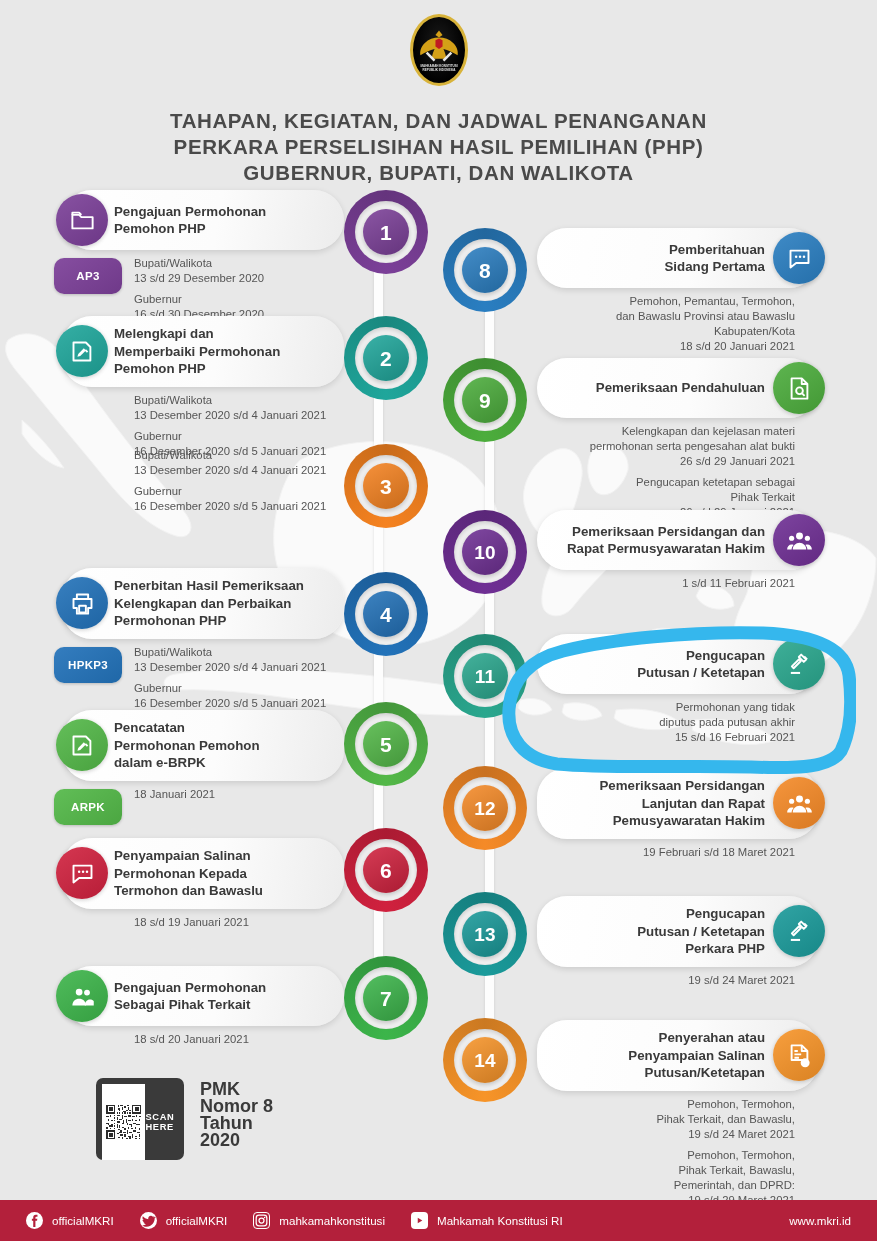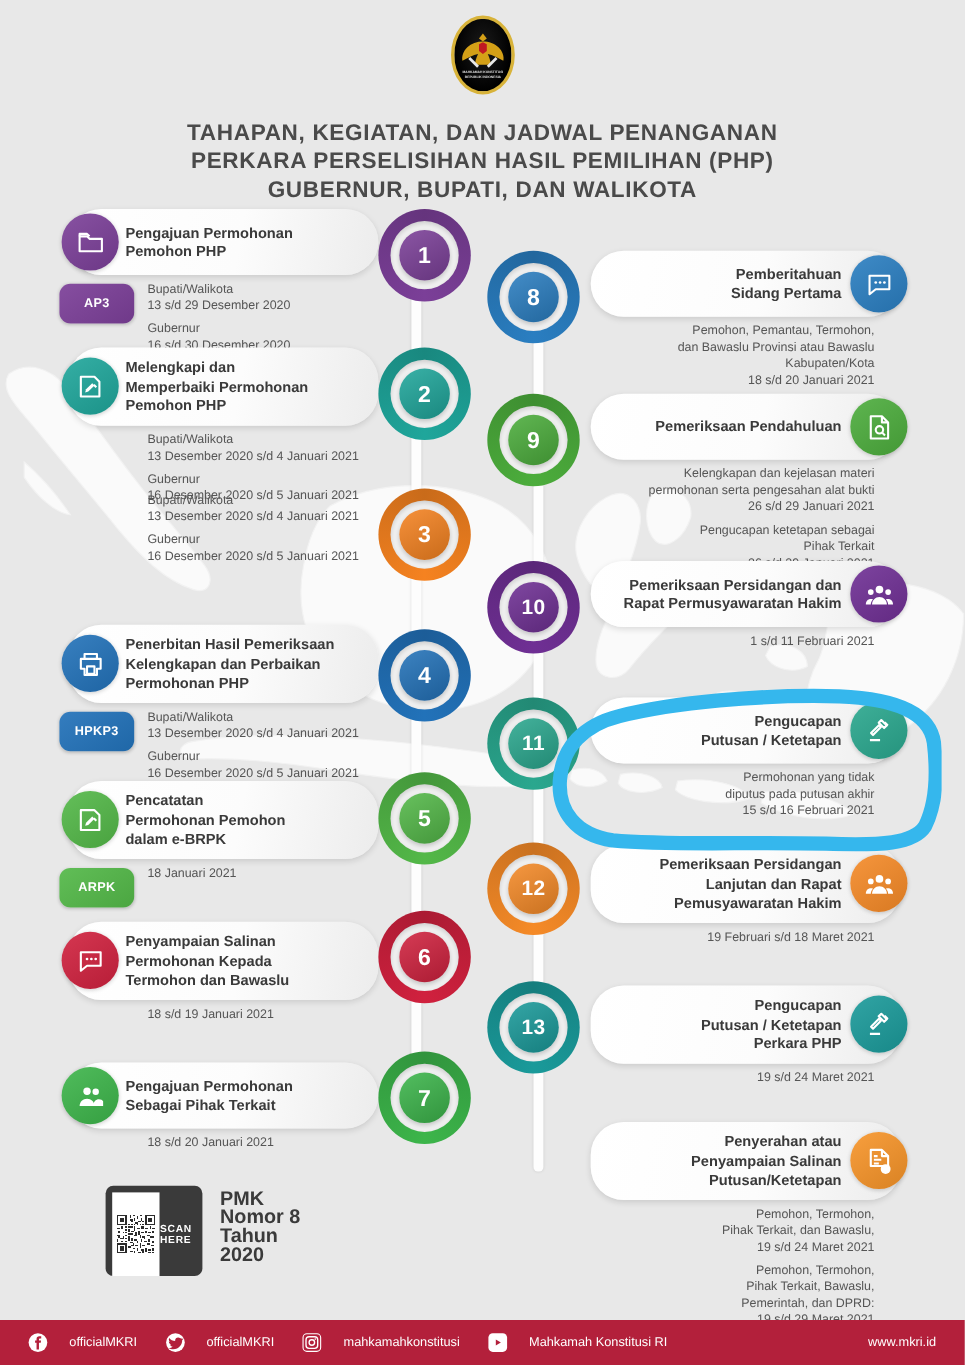--- a/index.html
+++ b/index.html
@@ -192,21 +192,21 @@
   
   #footer {
     position: absolute;
     left: 0; bottom: 0;
     width: 877px; height: 41px;
     background: #b3203b;
     display: flex; align-items: center;
     padding: 0 26px;
     z-index: 10;
   }
-  .social { display: flex; align-items: center; gap: 20px; margin-right: 26px; }
+  .social { display: flex; align-items: center; gap: 9px; margin-right: 26px; }
   .social-icon {
     width: 17px; height: 17px;
     display: flex; align-items: center; justify-content: center;
     color: #b3203b;
   }
   .social-icon.circle { background: #fff; border-radius: 50%; }
   .social-icon.rounded { background: #fff; border-radius: 4px; }
   .social-icon.outline {
     background: transparent; border: 1.6px solid #fff; border-radius: 4px; color: #fff;
   }
@@ -714,20 +714,27 @@
           <div>19 s/d 24 Maret 2021</div>
         </div>
         <div class="detail-group">
           <div>Pemohon, Termohon,</div>
           <div>Pihak Terkait, Bawaslu,</div>
           <div>Pemerintah, dan DPRD:</div>
           <div>19 s/d 29 Maret 2021</div>
         </div>
       </div>
     </div>
+    <div class="marker" style="left: 6px; position: absolute; top: 790px;">
+      <div class="ring-outer" style="background: conic-gradient(from 180deg, rgb(247, 148, 40), rgb(203, 121, 33), rgb(247, 148, 40));"></div>
+      <div class="ring-white"></div>
+      <div class="disc" style="background: linear-gradient(150deg, rgb(248, 161, 66) 0%, rgb(203, 121, 33) 100%);">
+        <div class="num two-digit">14</div>
+      </div>
+    </div>
   </div>
 
 <svg id="highlight" viewBox="0 0 355 165" aria-hidden="true">
   <path d="M56 155 C22 150 6 128 8 100 C10 70 30 50 62 42 C110 30 190 22 262 24
            C312 26 344 38 348 66 C352 100 348 126 340 142 C330 158 300 160 250 158
            C180 156 110 160 56 155 Z" fill="none" stroke="#35b7ed" stroke-width="13" stroke-linecap="round" stroke-linejoin="round"></path>
 </svg>
 
 <div id="qr-block">
   <div id="qr-frame">

